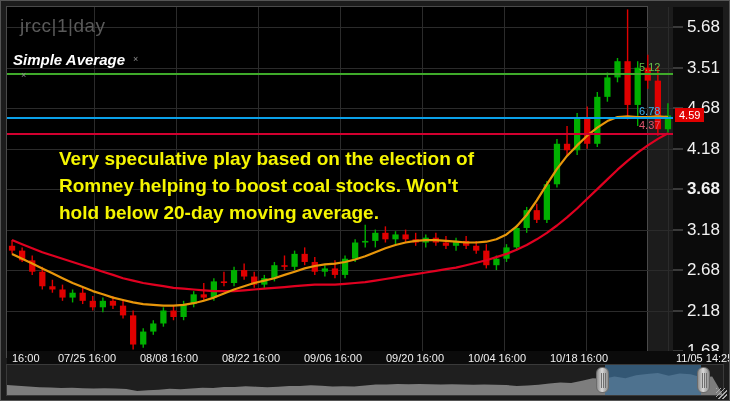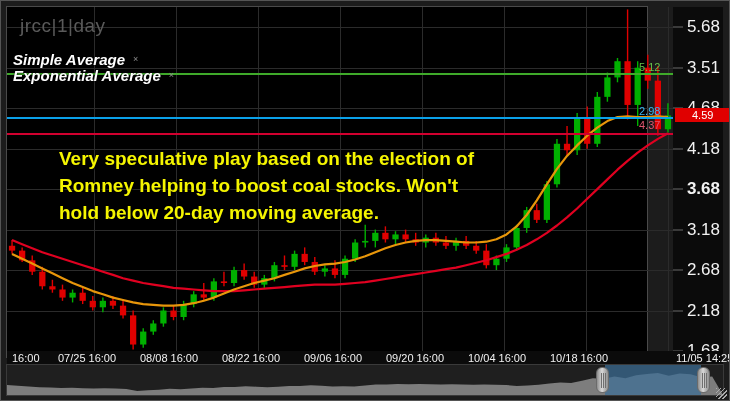--- a/index.html
+++ b/index.html
@@ -20,21 +20,21 @@
   .gline-v{position:absolute;top:0;bottom:0;width:1px;background:#2b2b2b;}
   .title{position:absolute;left:13px;top:8px;color:#5a5a5a;font-size:19px;
        letter-spacing:.5px;}
   .legend{position:absolute;left:6px;top:45px;}
   .legend .row{display:flex;align-items:center;height:14px;margin-bottom:2px;}
   .legend .lbl{color:#fff;font-size:15px;font-weight:bold;text-shadow:0 0 2px #000;font-style:italic;}
   .legend .x{margin-left:8px;color:#8d8d8d;font-size:9px;cursor:pointer;}
   .hline{position:absolute;left:0;right:0;height:2px;}
   .hlabel{position:absolute;font-size:11px;transform:translateY(-50%);white-space:nowrap;}
   .badge{position:absolute;font-size:11px;color:#fff;background:#e00000;
-       padding:1px 17px;transform:translateY(-50%);white-space:nowrap;}
+       padding:1px 4px;transform:translateY(-50%);white-space:nowrap;}
   .note{position:absolute;left:52px;top:139px;width:420px;color:#f5f500;
        font-size:19px;font-weight:bold;line-height:1.42;
        text-shadow:1px 1px 2px #000;}
   .scrollstrip{position:absolute;left:5px;top:363px;width:718px;height:32px;
        background:#1f1f1f;border:1px solid #3a3a3a;box-sizing:border-box;overflow:hidden;}
   .sel{position:absolute;top:0;bottom:0;background:rgba(60,110,150,.72);}
   .grip{position:absolute;top:2px;width:13px;height:26px;border-radius:6px;
        background:linear-gradient(90deg,#8e8e8e,#d8d8d8 45%,#8e8e8e);
        border:1px solid #6b6b6b;box-sizing:border-box;cursor:ew-resize;}
   .grip i{position:absolute;top:5px;width:1px;height:15px;background:#6f6f6f;}
@@ -211,21 +211,20 @@
         </div>
 
       <div class="title">jrcc|1|day</div>
 
       <div class="legend">
         <div class="row">
           <span class="lbl">Simple Average</span>
           <span class="x">×</span>
         </div>
         <div class="row">
-          <span class="lbl">Exponential Average</span>
           <span class="x">×</span>
         </div>
       </div>
 
       <div class="note">Very speculative play based on the election of Romney helping to boost coal stocks. Won't hold below 20-day moving average.</div>
     </div>
 
     <div class="yaxis">
       <div id="yticks">
           <div class="tick" style="top: 20.2353px;">5.68</div>
@@ -242,21 +241,21 @@
           <div class="ytickline" style="top: 222.588px;"></div>
           <div class="tick" style="top: 263.059px;">2.68</div>
           <div class="ytickline" style="top: 263.059px;"></div>
           <div class="tick" style="top: 303.529px;">2.18</div>
           <div class="ytickline" style="top: 303.529px;"></div>
           <div class="tick" style="top: 344px;">1.68</div>
           <div class="ytickline" style="top: 344px;"></div>
         </div>
       <div id="ymarks">
           <div class="hlabel" style="top: 59.5624px; left: -34px; color: rgb(103, 192, 74); text-align: right;">5.12</div>
-          <div class="hlabel" style="top: 104.08px; left: -34px; color: rgb(58, 180, 239);">2.98</div>
+          <div class="hlabel" style="top: 104.08px; left: -34px; color: rgb(58, 180, 239);">6.78</div>
           <div class="hlabel" style="top: 118px; left: -34px; color: rgb(224, 85, 111);">4.37</div>
           <div class="badge" style="top: 108.461px; left: 2px; background: rgb(224, 0, 0); color: rgb(255, 255, 255);">4.59</div>
         </div>
     </div>
 
     <div class="xaxis">
       <div id="xticks">
           <div class="xt" style="left: 5px;">16:00</div>
           <div class="xt" style="left: 51px;">07/25 16:00</div>
           <div class="xt" style="left: 133px;">08/08 16:00</div>

